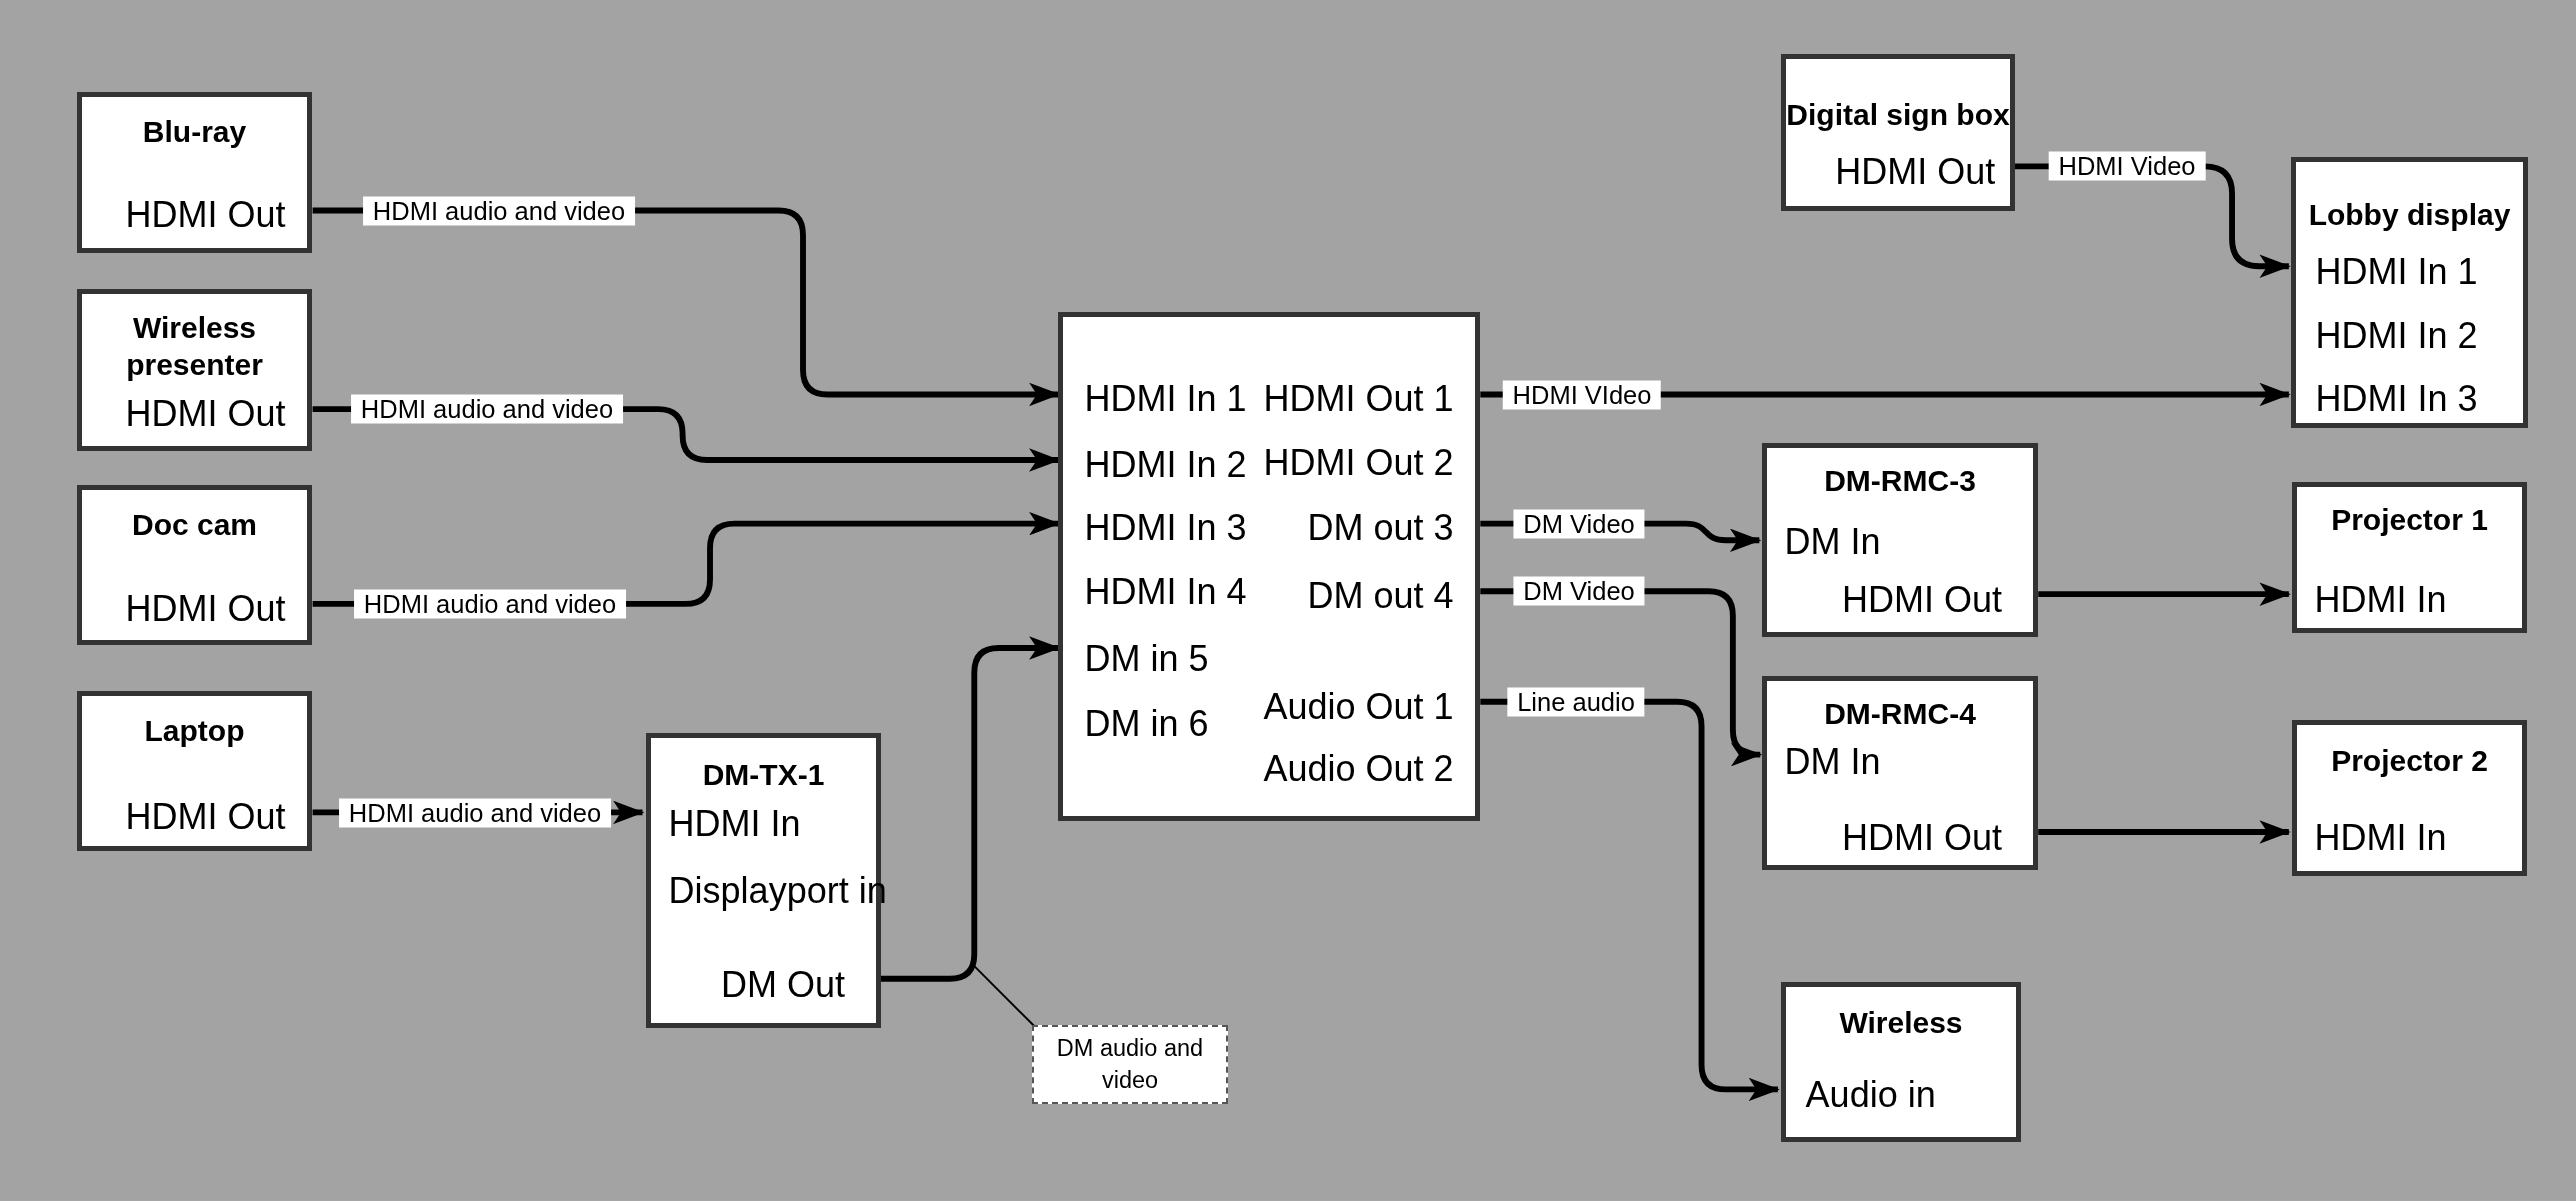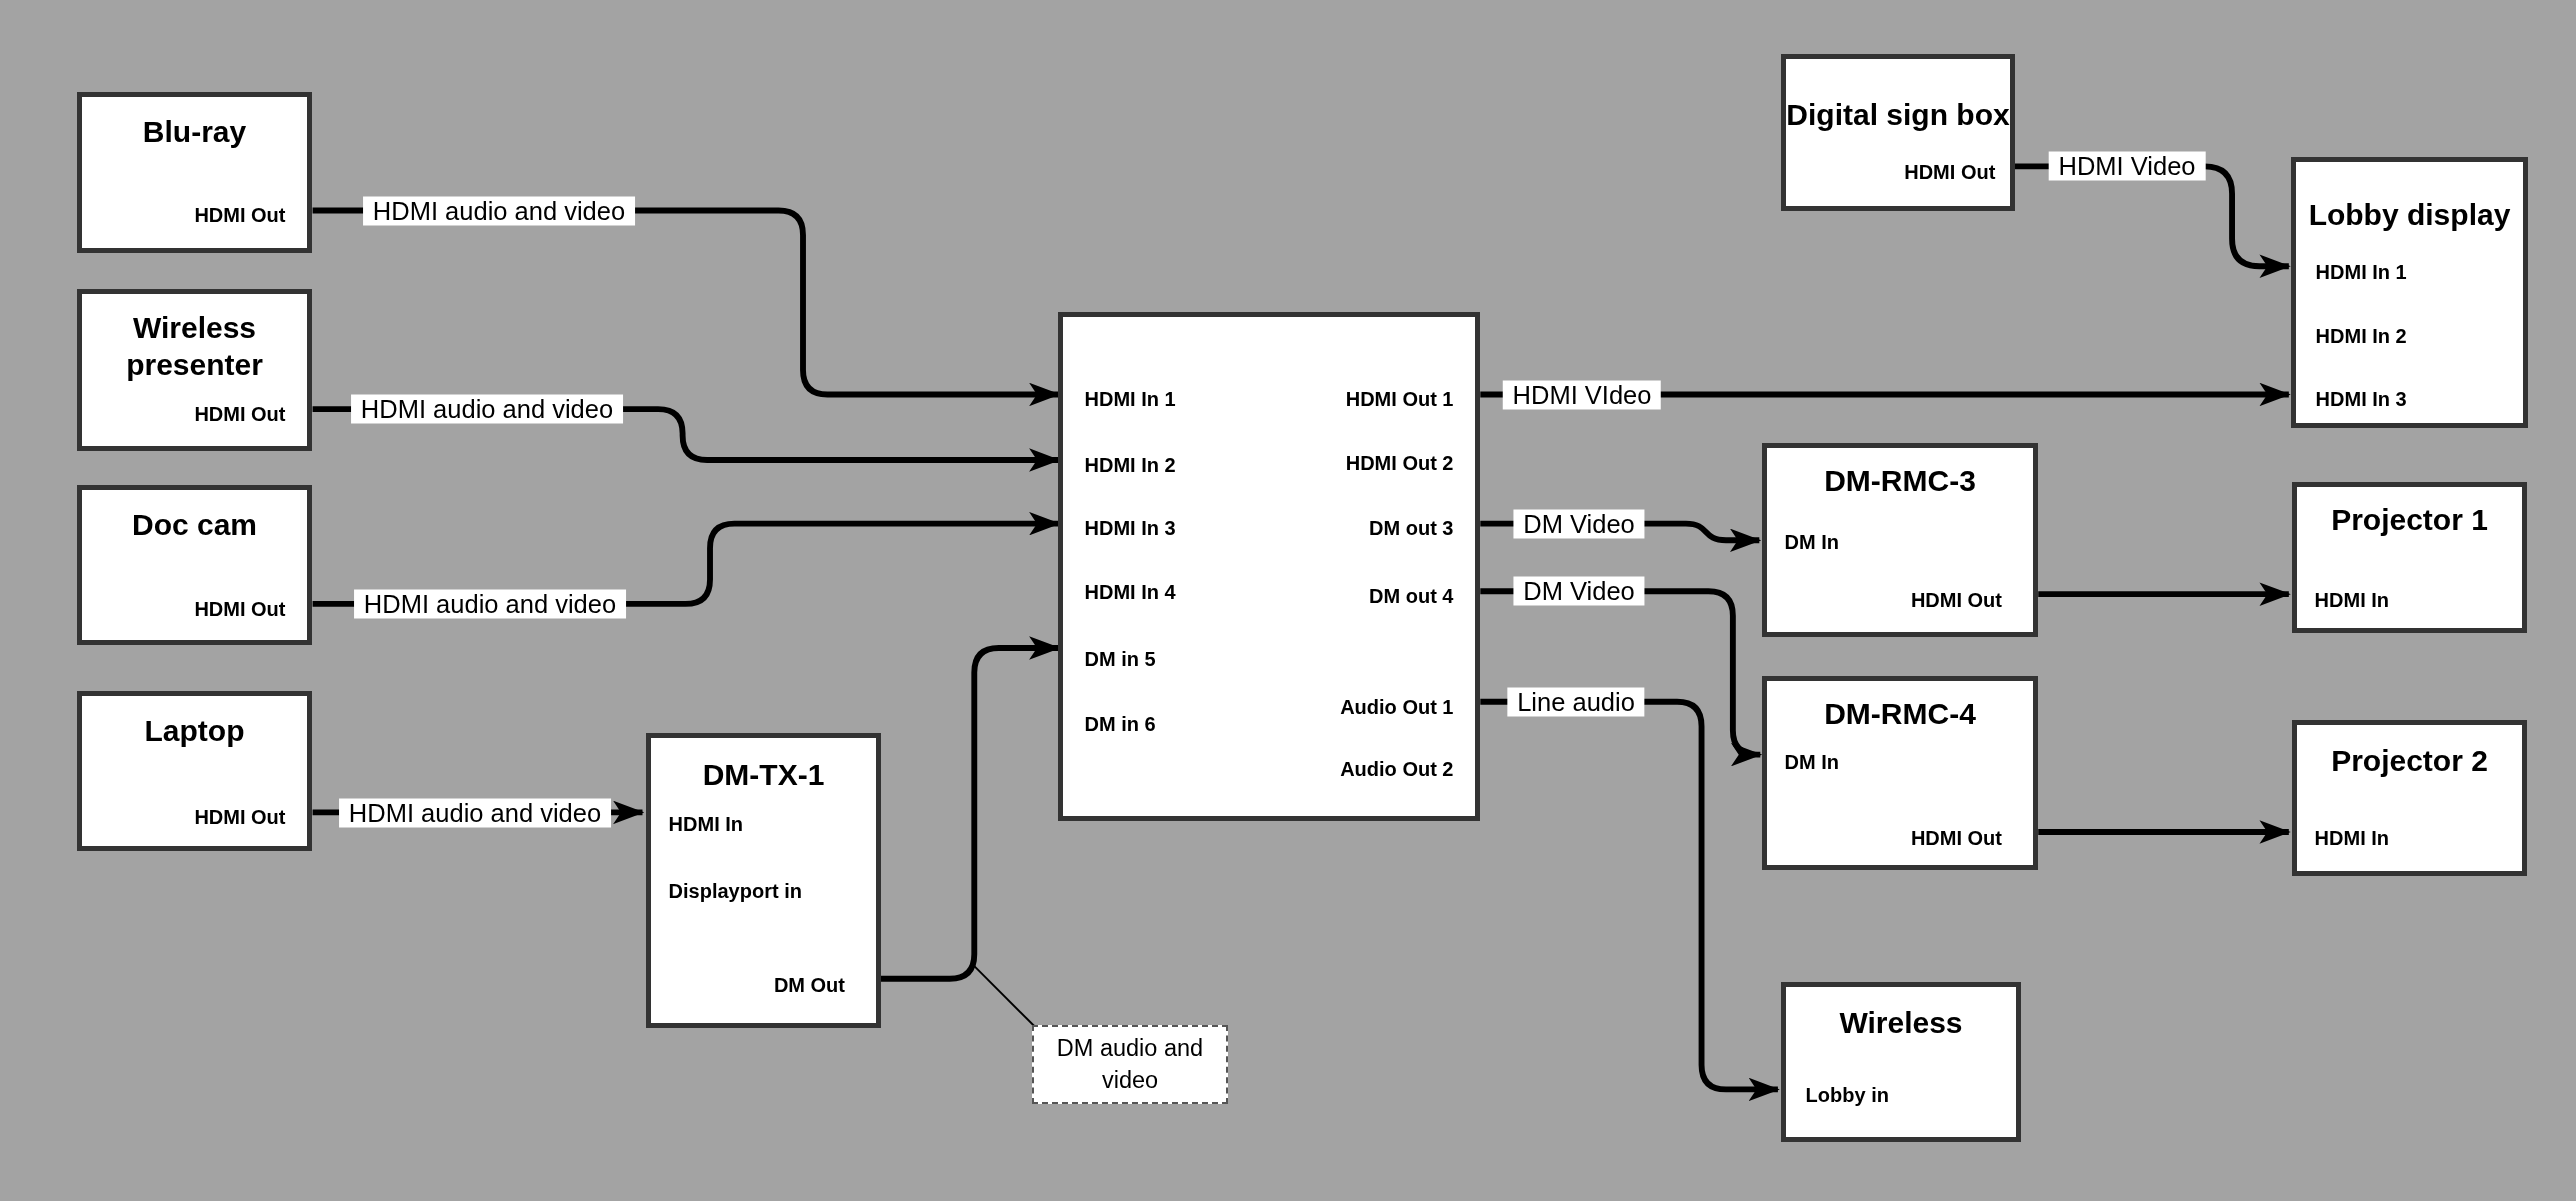--- a/index.html
+++ b/index.html
@@ -23,23 +23,22 @@
   .title{
     position:absolute;left:0;right:0;
     transform:translateY(-50%);
     text-align:center;
     font-size:30px;font-weight:bold;
     line-height:1.22;
   }
   .port{
     position:absolute;
     transform:translateY(-50%);
-    font-size:20px;
+    font-size:36px;
     white-space:nowrap;
-    font-weight:bold;
   }
   .port.pl{left:21.5px;}
   .port.pr{right:21.5px;text-align:right;}
   .wlabel{
     position:absolute;
     transform:translate(-50%,-50%);
     background:#ffffff;
     padding:0 9.8px;
     font-size:25.5px;
     white-space:nowrap;
@@ -152,21 +151,21 @@
     <span class="port pr" style="right:31px;top:157px">HDMI Out</span>
   </div>
 
   <div class="box" style="left:2292px;top:720px;width:235px;height:156px">
     <div class="title" style="top:36px">Projector 2</div>
     <span class="port pl" style="left:17.6px;top:113px">HDMI In</span>
   </div>
 
   <div class="box" style="left:1781px;top:982px;width:240px;height:160px">
     <div class="title" style="top:36px">Wireless</div>
-    <span class="port pl" style="left:19.6px;top:108px">Lobby in</span>
+    <span class="port pl" style="left:19.6px;top:108px">Audio in</span>
   </div>
 
   <span class="wlabel" style="left:499px;top:211px">HDMI audio and video</span>
   <span class="wlabel" style="left:487px;top:409px">HDMI audio and video</span>
   <span class="wlabel" style="left:490px;top:604px">HDMI audio and video</span>
   <span class="wlabel" style="left:475px;top:813px">HDMI audio and video</span>
   <span class="wlabel" style="left:1582px;top:395px">HDMI VIdeo</span>
   <span class="wlabel" style="left:1579px;top:524px">DM Video</span>
   <span class="wlabel" style="left:1579px;top:591px">DM Video</span>
   <span class="wlabel" style="left:1576px;top:702px">Line audio</span>

